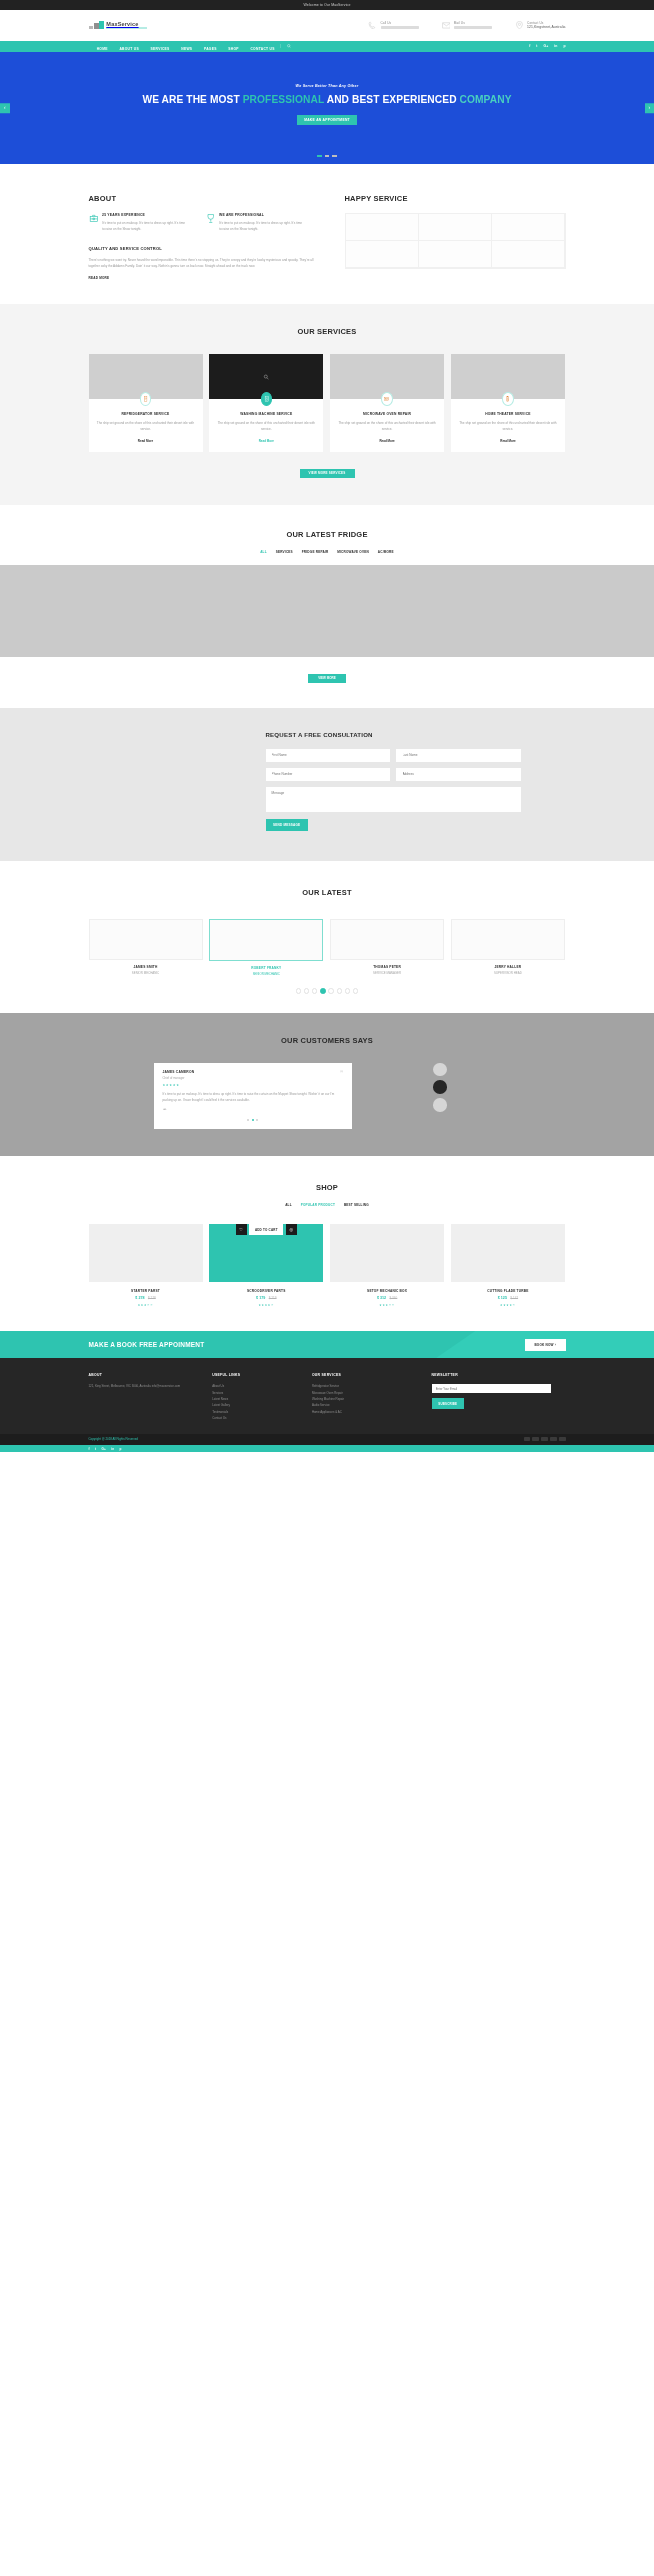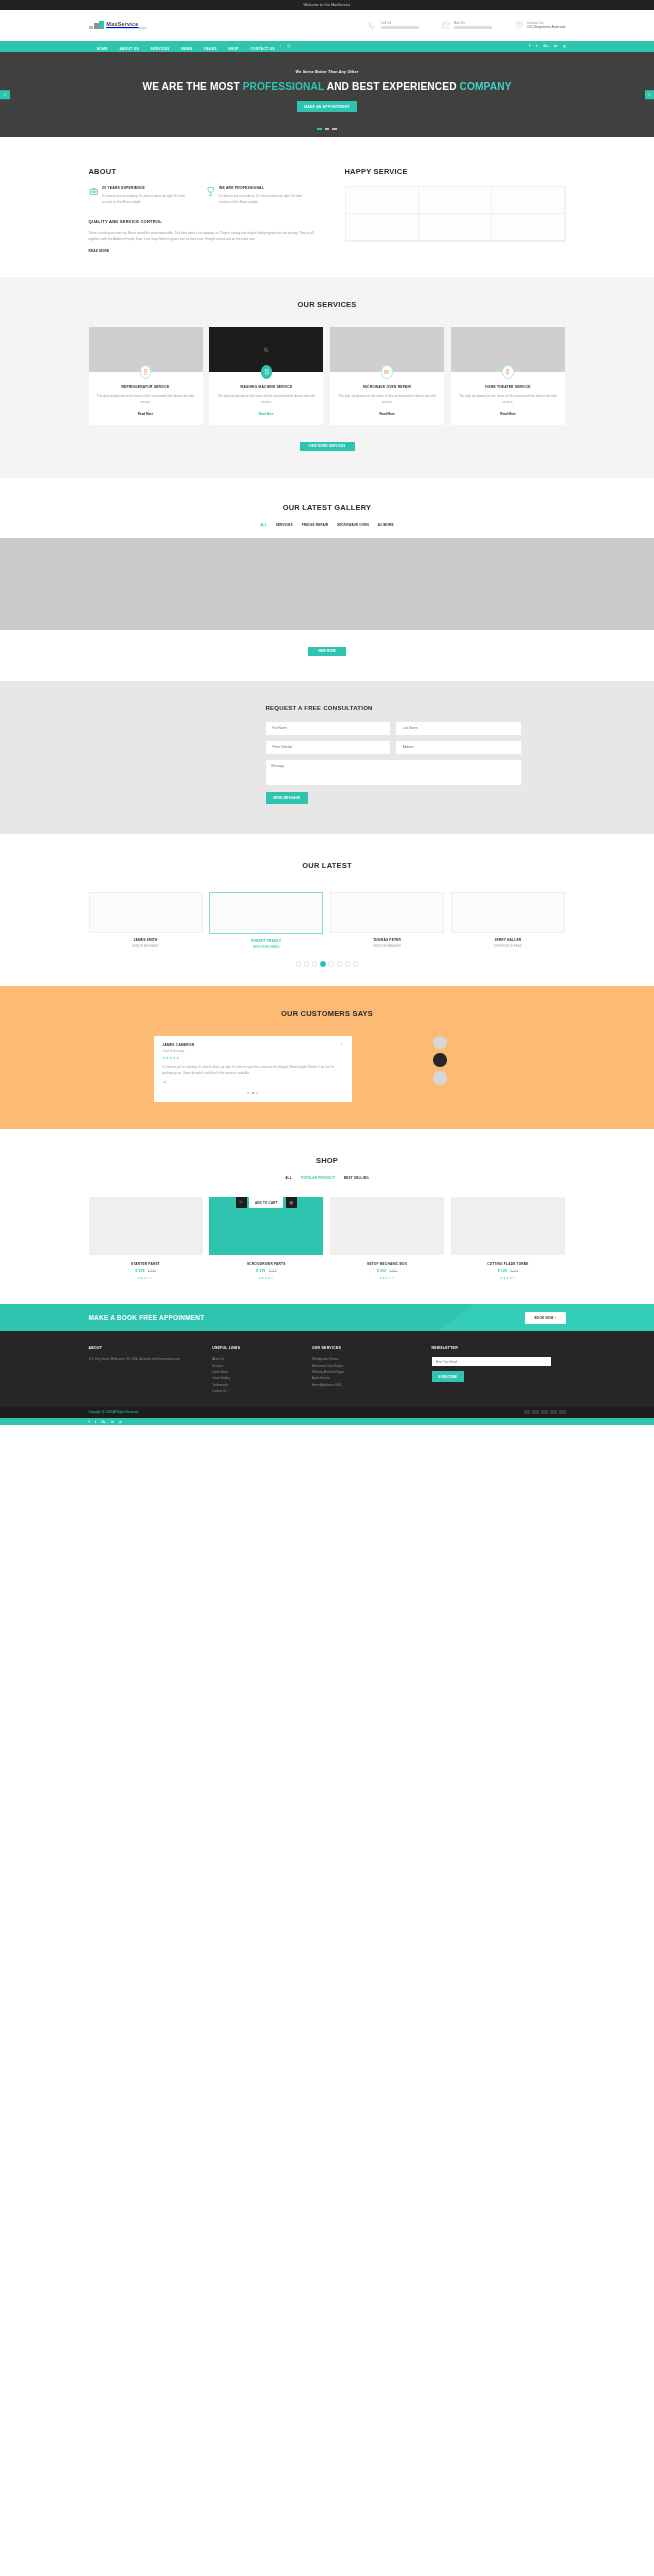--- a/index.html
+++ b/index.html
@@ -38,21 +38,21 @@
   .nav { background:#2ec4b0; height:11.6px; display:flex; align-items:center; }
   .nav-inner { width:477px; margin:0 auto; display:flex; align-items:center; }
   .nav ul { list-style:none; display:flex; gap:11.6px; margin-left:8.2px; }
   .nav a { color:#fff; text-decoration:none; font-size:3.3px; font-weight:bold; letter-spacing:0.3px; }
   .nav .divider { color:rgba(255,255,255,.55); font-size:3.4px; margin:0 5.5px; }
   .nav .search-ico { color:#fff; }
   .nav .search-ico svg{width:4.1px;height:4.1px;display:block;}
   .socials { margin-left:auto; display:flex; gap:6.1px; align-items:center; }
   .socials span { color:#fff; font-size:3.4px; font-weight:bold; }
   
-  .hero { background:#404040; height:85px; position:relative; display:flex; align-items:center; justify-content:center; }
+  .hero { background:#1d4ed8; height:112px; position:relative; display:flex; align-items:center; justify-content:center; }
   .hero-content { text-align:center; margin-top:-6.8px; }
   .hero-sub { color:#fff; font-size:3.7px; font-style:italic; font-weight:bold; letter-spacing:0.2px; }
   .hero-title { color:#fff; font-size:10.2px; font-weight:bold; letter-spacing:0.1px; line-height:1.35; margin-top:5.5px; }
   .hero-title em { font-style:normal; color:#2ec4b0; }
   .hero-title em.alt { color:#48cfc0; }
   .btn-hero { display:inline-block; margin-top:7.5px; background:#2ec4b0; color:#fff; font-size:3.3px; font-weight:bold;
               letter-spacing:0.3px; padding:3.4px 7.5px; text-decoration:none; }
   .hero-arrow { position:absolute; top:50%; transform:translateY(-50%); width:9.5px; height:9.5px; background:#2ec4b0;
                 color:#fff; display:flex; align-items:center; justify-content:center; font-size:4.8px; }
   .hero-arrow.l { left:0; } .hero-arrow.r { right:0; }
@@ -122,21 +122,21 @@
   .exp { width:114px; text-align:center; }
   .exp .ph { height:41px; border:0.7px solid #eee; background:#fbfbfb; }
   .exp.sel .ph { border:0.7px solid #7fded0; height:42px; }
   .exp h4 { font-size:3.2px; font-weight:bold; color:#2b2b2b; margin-top:5.5px; letter-spacing:0.2px; }
   .exp span { display:block; font-size:2.9px; color:#a6a6a6; margin-top:2px; }
   .exp.sel h4, .exp.sel span { color:#2ec4b0; }
   .dots-row { display:flex; gap:2.7px; justify-content:center; margin-top:12.3px; }
   .dots-row i { width:5.5px; height:5.5px; border-radius:50%; border:0.7px solid #e2e2e2; display:block; background:#fff; }
   .dots-row i.on { background:#2ec4b0; border-color:#2ec4b0; }
   
-  .testi { background:#fdba74; padding:23px 0 27px; }
+  .testi { background:#a3a3a3; padding:23px 0 27px; }
   .testi-box { width:198px; margin:17.7px 0 0 65px; background:#fff; padding:7.5px 8.9px; position:relative; }
   .testi-box h4 { font-size:3.3px; font-weight:bold; color:#2b2b2b; letter-spacing:0.2px; }
   .testi-box .role { font-size:2.9px; color:#a6a6a6; margin-top:2px; }
   .stars { color:#2ec4b0; font-size:3.1px; margin-top:2.7px; letter-spacing:0.7px; }
   .testi-box p { font-size:3px; color:#9a9a9a; line-height:1.95; margin-top:4.8px; }
   .quote { position:absolute; top:6.1px; right:8.2px; color:#e0e0e0; font-size:6.1px; }
   .sign { font-size:4.8px; color:#bbb; font-style:italic; margin-top:4.1px; }
   .avatars { position:absolute; right:119px; top:0; }
   .av { width:13.6px; height:13.6px; border-radius:50%; background:#d6d6d6; margin-bottom:4.1px; }
   .av.dark { background:#262626; }
@@ -416,21 +416,21 @@
           <a href="#" class="rm">Read More</a>
         </div>
       </div>
     </div>
     <a href="#" class="btn-wide">VIEW MORE SERVICES</a>
   </div>
 </div>
 
 <div class="gallery">
   <div class="wrap">
-    <h2 class="sec center">OUR LATEST GALLERY</h2>
+    <h2 class="sec center">OUR LATEST FRIDGE</h2>
     <div class="filters">
       <a href="#" class="on">ALL</a>
       <a href="#">SERVICES</a>
       <a href="#">FRIDGE REPAIR</a>
       <a href="#">MICROWAVE OVEN</a>
       <a href="#">AC/MORE</a>
     </div>
   </div>
   <div class="gal-band"></div>
   <a href="#" class="gal-btn">VIEW MORE</a>

